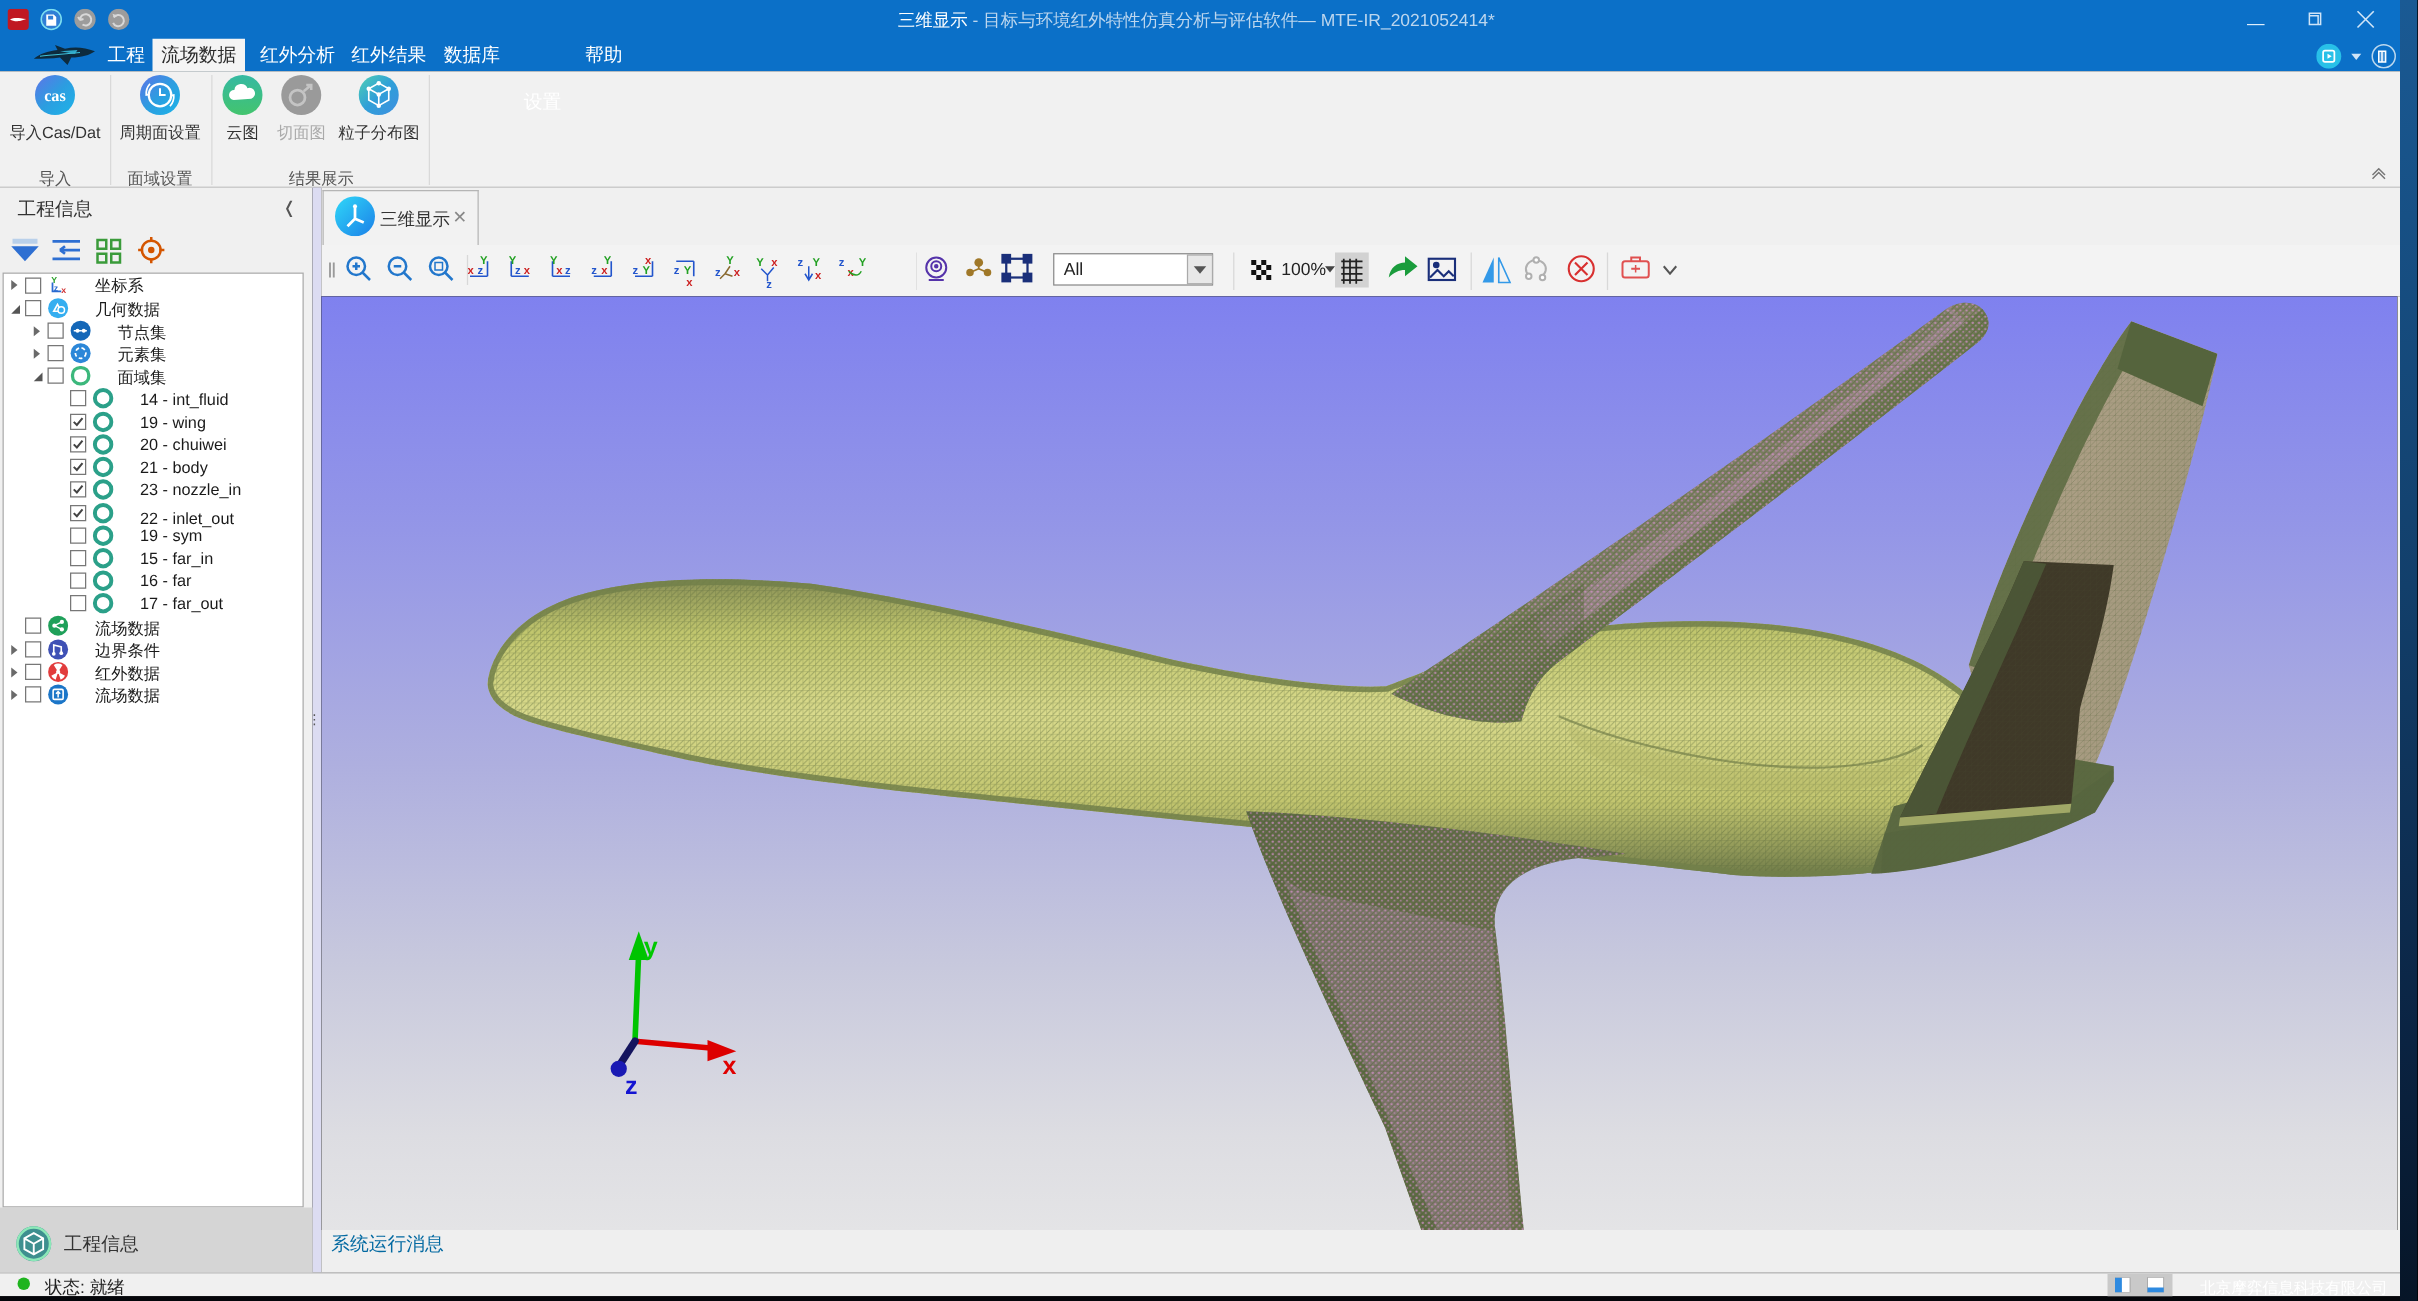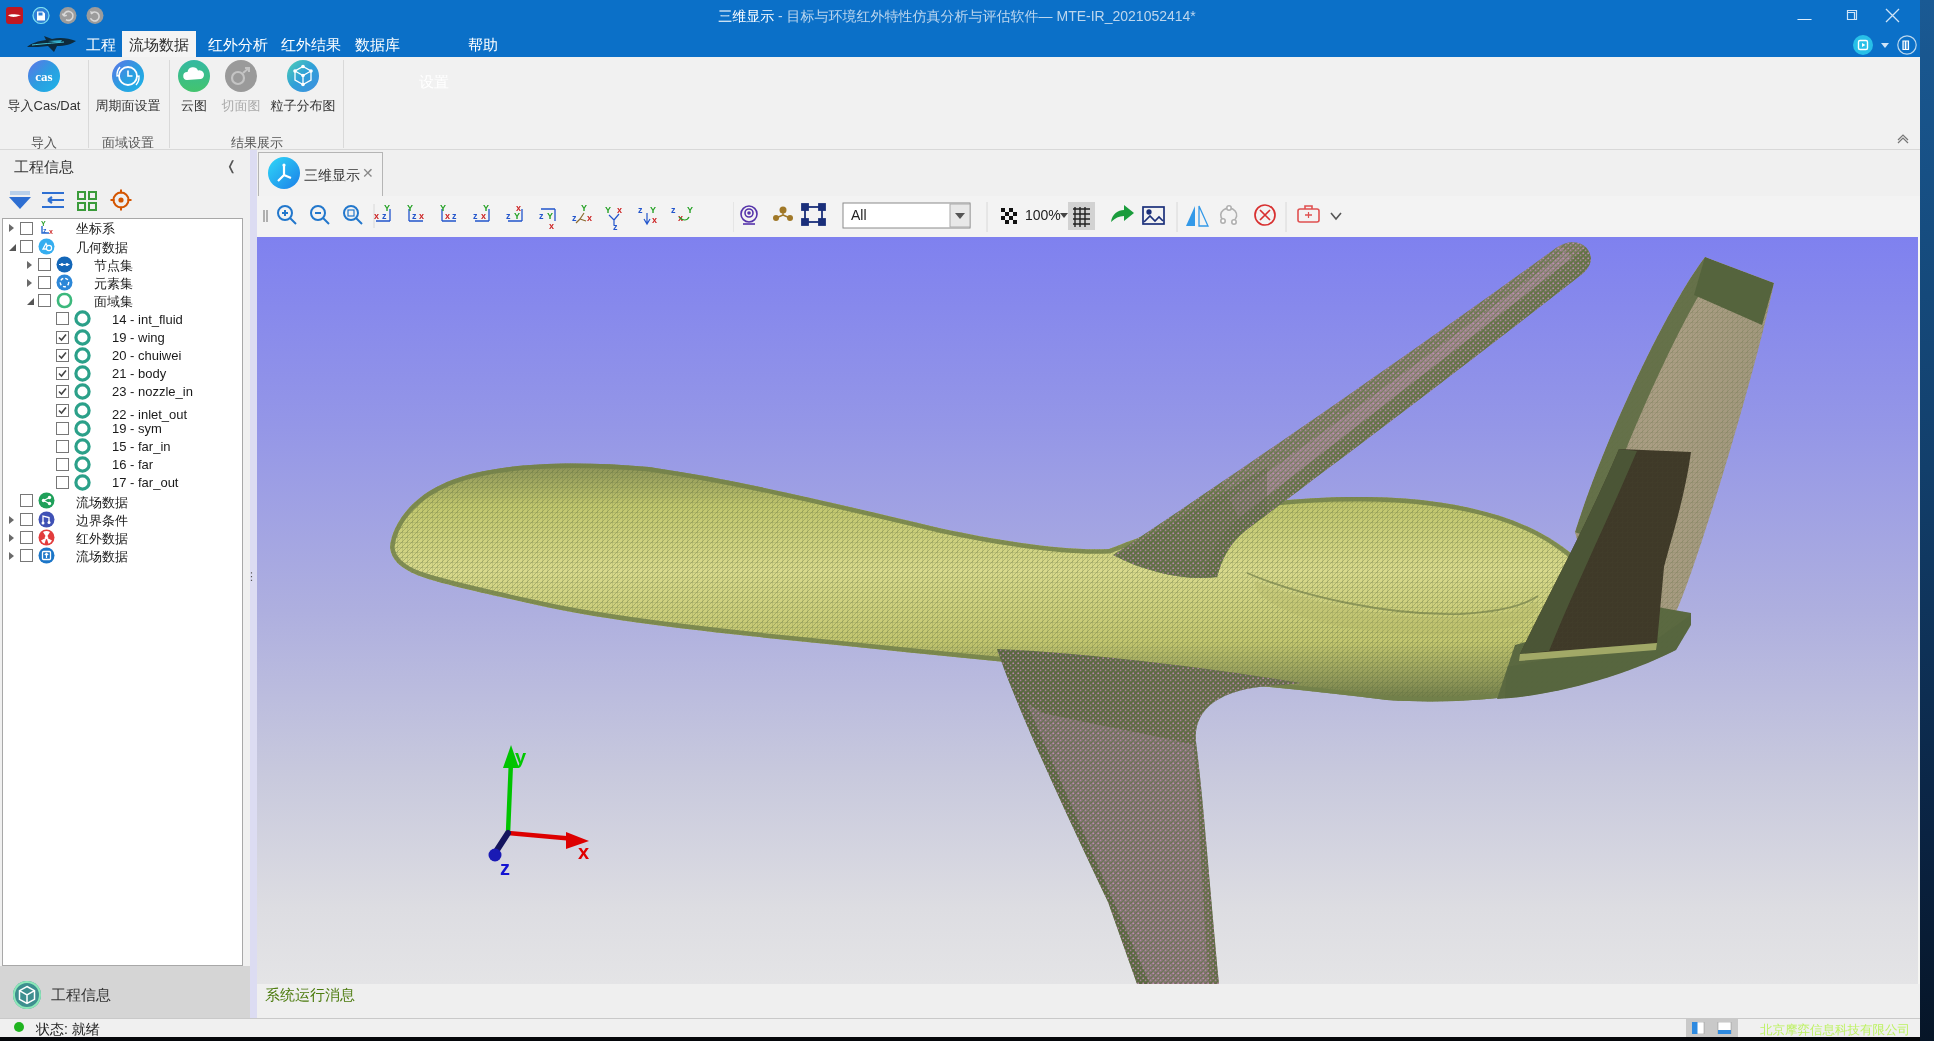--- a/index.html
+++ b/index.html
@@ -319,21 +319,21 @@
 <div class="abs" style="left:246px;top:574px;width:3px;height:16px;color:#555;font-size:11px;line-height:5px;">⋮</div>
 <div class="abs" style="left:14px;top:1022px;width:10px;height:10px;border-radius:50%;background:#1fb41f;z-index:6;"></div>
 <div class="abs" style="left:36px;top:1021px;font-size:14px;color:#222;z-index:6;">状态: 就绪</div>
 <div class="abs" style="left:1686px;top:1019px;width:52px;height:18px;background:#c9c9c9;z-index:6;"></div>
 <svg class="abs" style="left:1692px;top:1022px;z-index:7;" width="44" height="12" viewBox="0 0 44 12">
 <rect x="0" y="0" width="12" height="12" fill="#fff" stroke="#888" stroke-width="0.5"></rect>
     <rect x="0" y="0" width="5.5" height="12" fill="#2e8ae0"></rect>
 <rect x="26" y="0" width="13" height="12" fill="#fff" stroke="#888" stroke-width="0.5"></rect>
     <rect x="26" y="8" width="13" height="4" fill="#2e8ae0"></rect>
 </svg>
-<div class="abs" style="left:1760px;top:1022px;font-size:12.5px;color:#bef264;z-index:6;">北京摩弈信息科技有限公司</div>
+<div class="abs" style="left:1760px;top:1022px;font-size:12.5px;color:#ffffff;z-index:6;">北京摩弈信息科技有限公司</div>
 
 <div id="tabstrip" class="abs"></div>
 <div id="vtab" class="abs"></div>
 <svg class="abs" style="left:268px;top:157px;" width="32" height="32" viewBox="0 0 32 32">
 <defs>
       <linearGradient id="tabic" x1="0" y1="0" x2="1" y2="1">
         <stop offset="0" stop-color="#30d8f8"></stop>
         <stop offset="1" stop-color="#1b7fe8"></stop>
       </linearGradient>
     </defs>
@@ -636,18 +636,18 @@
 <line x1="251" y1="596" x2="318" y2="602" stroke="#dd0000" stroke-width="4.5"></line>
 <path d="M332,604 L309,595 L309,612 Z" fill="#dd0000"></path>
 <line x1="251" y1="596" x2="240" y2="613" stroke="#14145e" stroke-width="6"></line>
 <circle cx="238" cy="618" r="6.5" fill="#1a1ab4"></circle>
 <text x="258" y="527" font-size="20" font-weight="bold" fill="#00c800" font-family="Liberation Sans">y</text>
 <text x="321" y="622" font-size="20" font-weight="bold" fill="#e00000" font-family="Liberation Sans">x</text>
 <text x="243" y="638" font-size="20" font-weight="bold" fill="#1414d2" font-family="Liberation Sans">z</text>
 </g>
 </svg></div>
 <div id="msgbar" class="abs">
-    <div style="position:absolute;left:8px;top:2px;font-size:15px;color:#4d7c0f;">系统运行消息</div>
+    <div style="position:absolute;left:8px;top:2px;font-size:15px;color:#0369a1;">系统运行消息</div>
   </div>
 <div id="statusbar" class="abs"></div>
 <div id="blackstrip" class="abs"></div>
 <div id="desktop" class="abs"></div>
 <div id="rightedge" class="abs"></div>
 
 </body></html>

